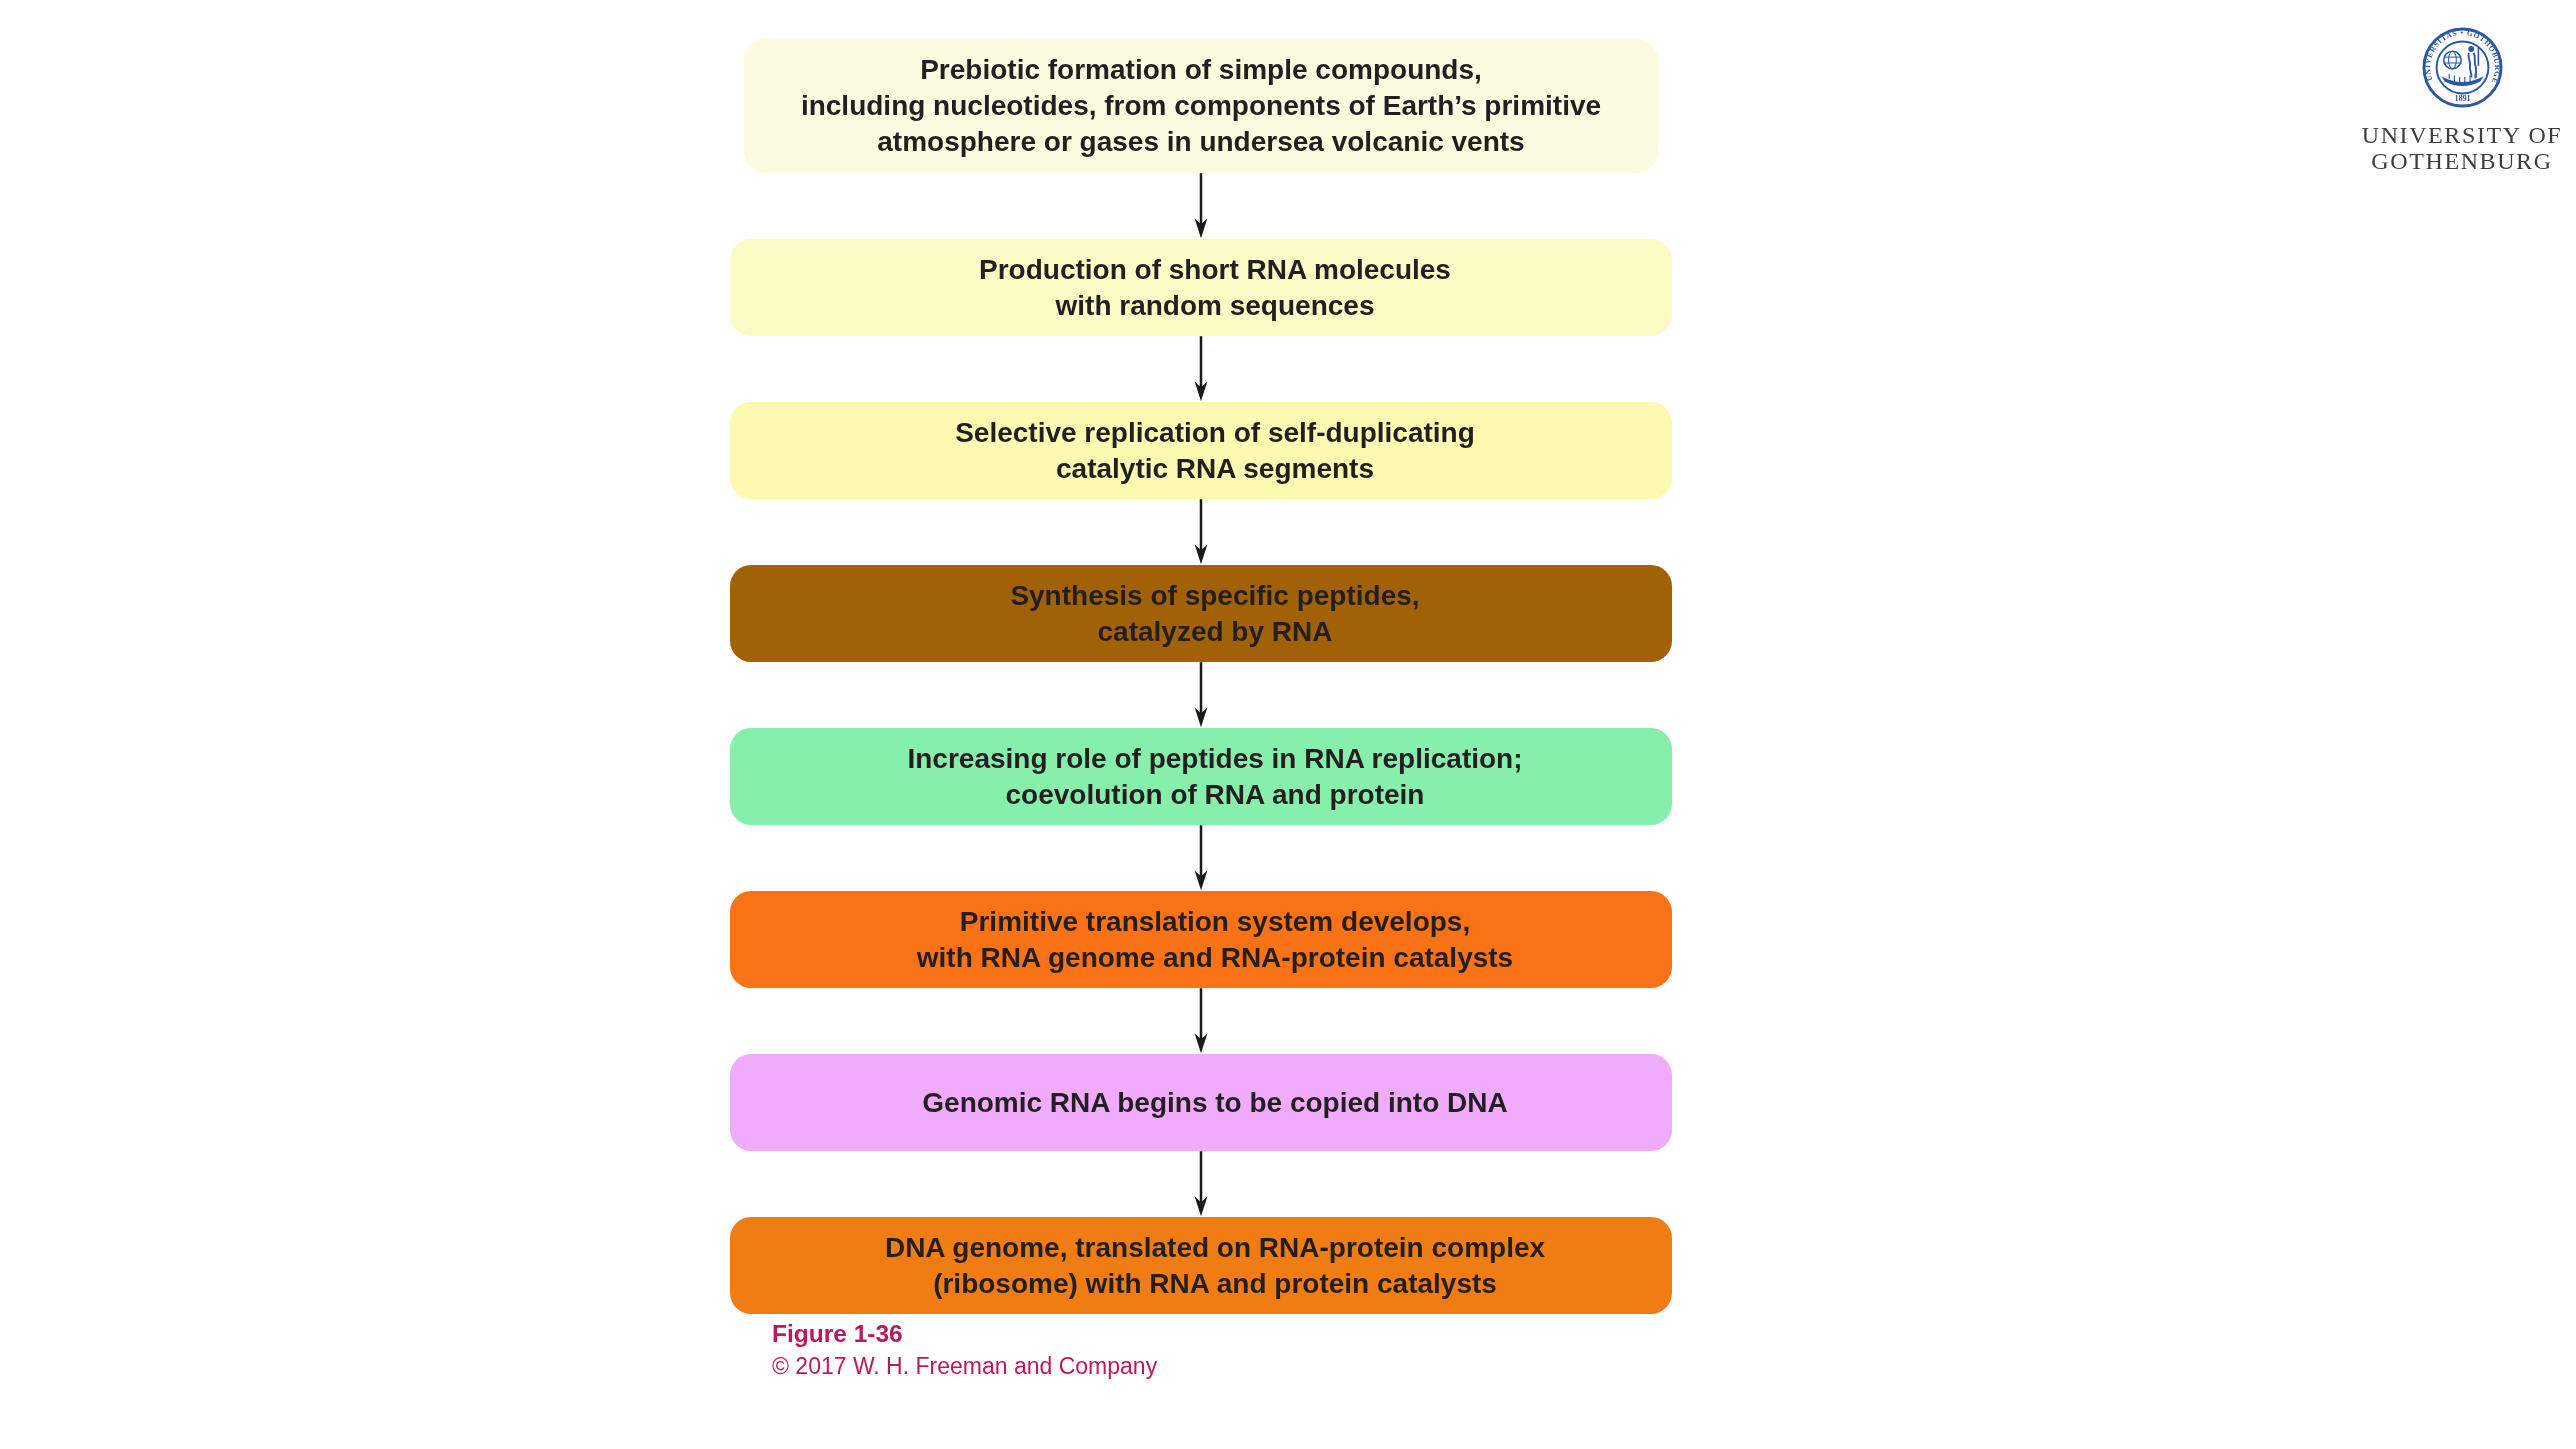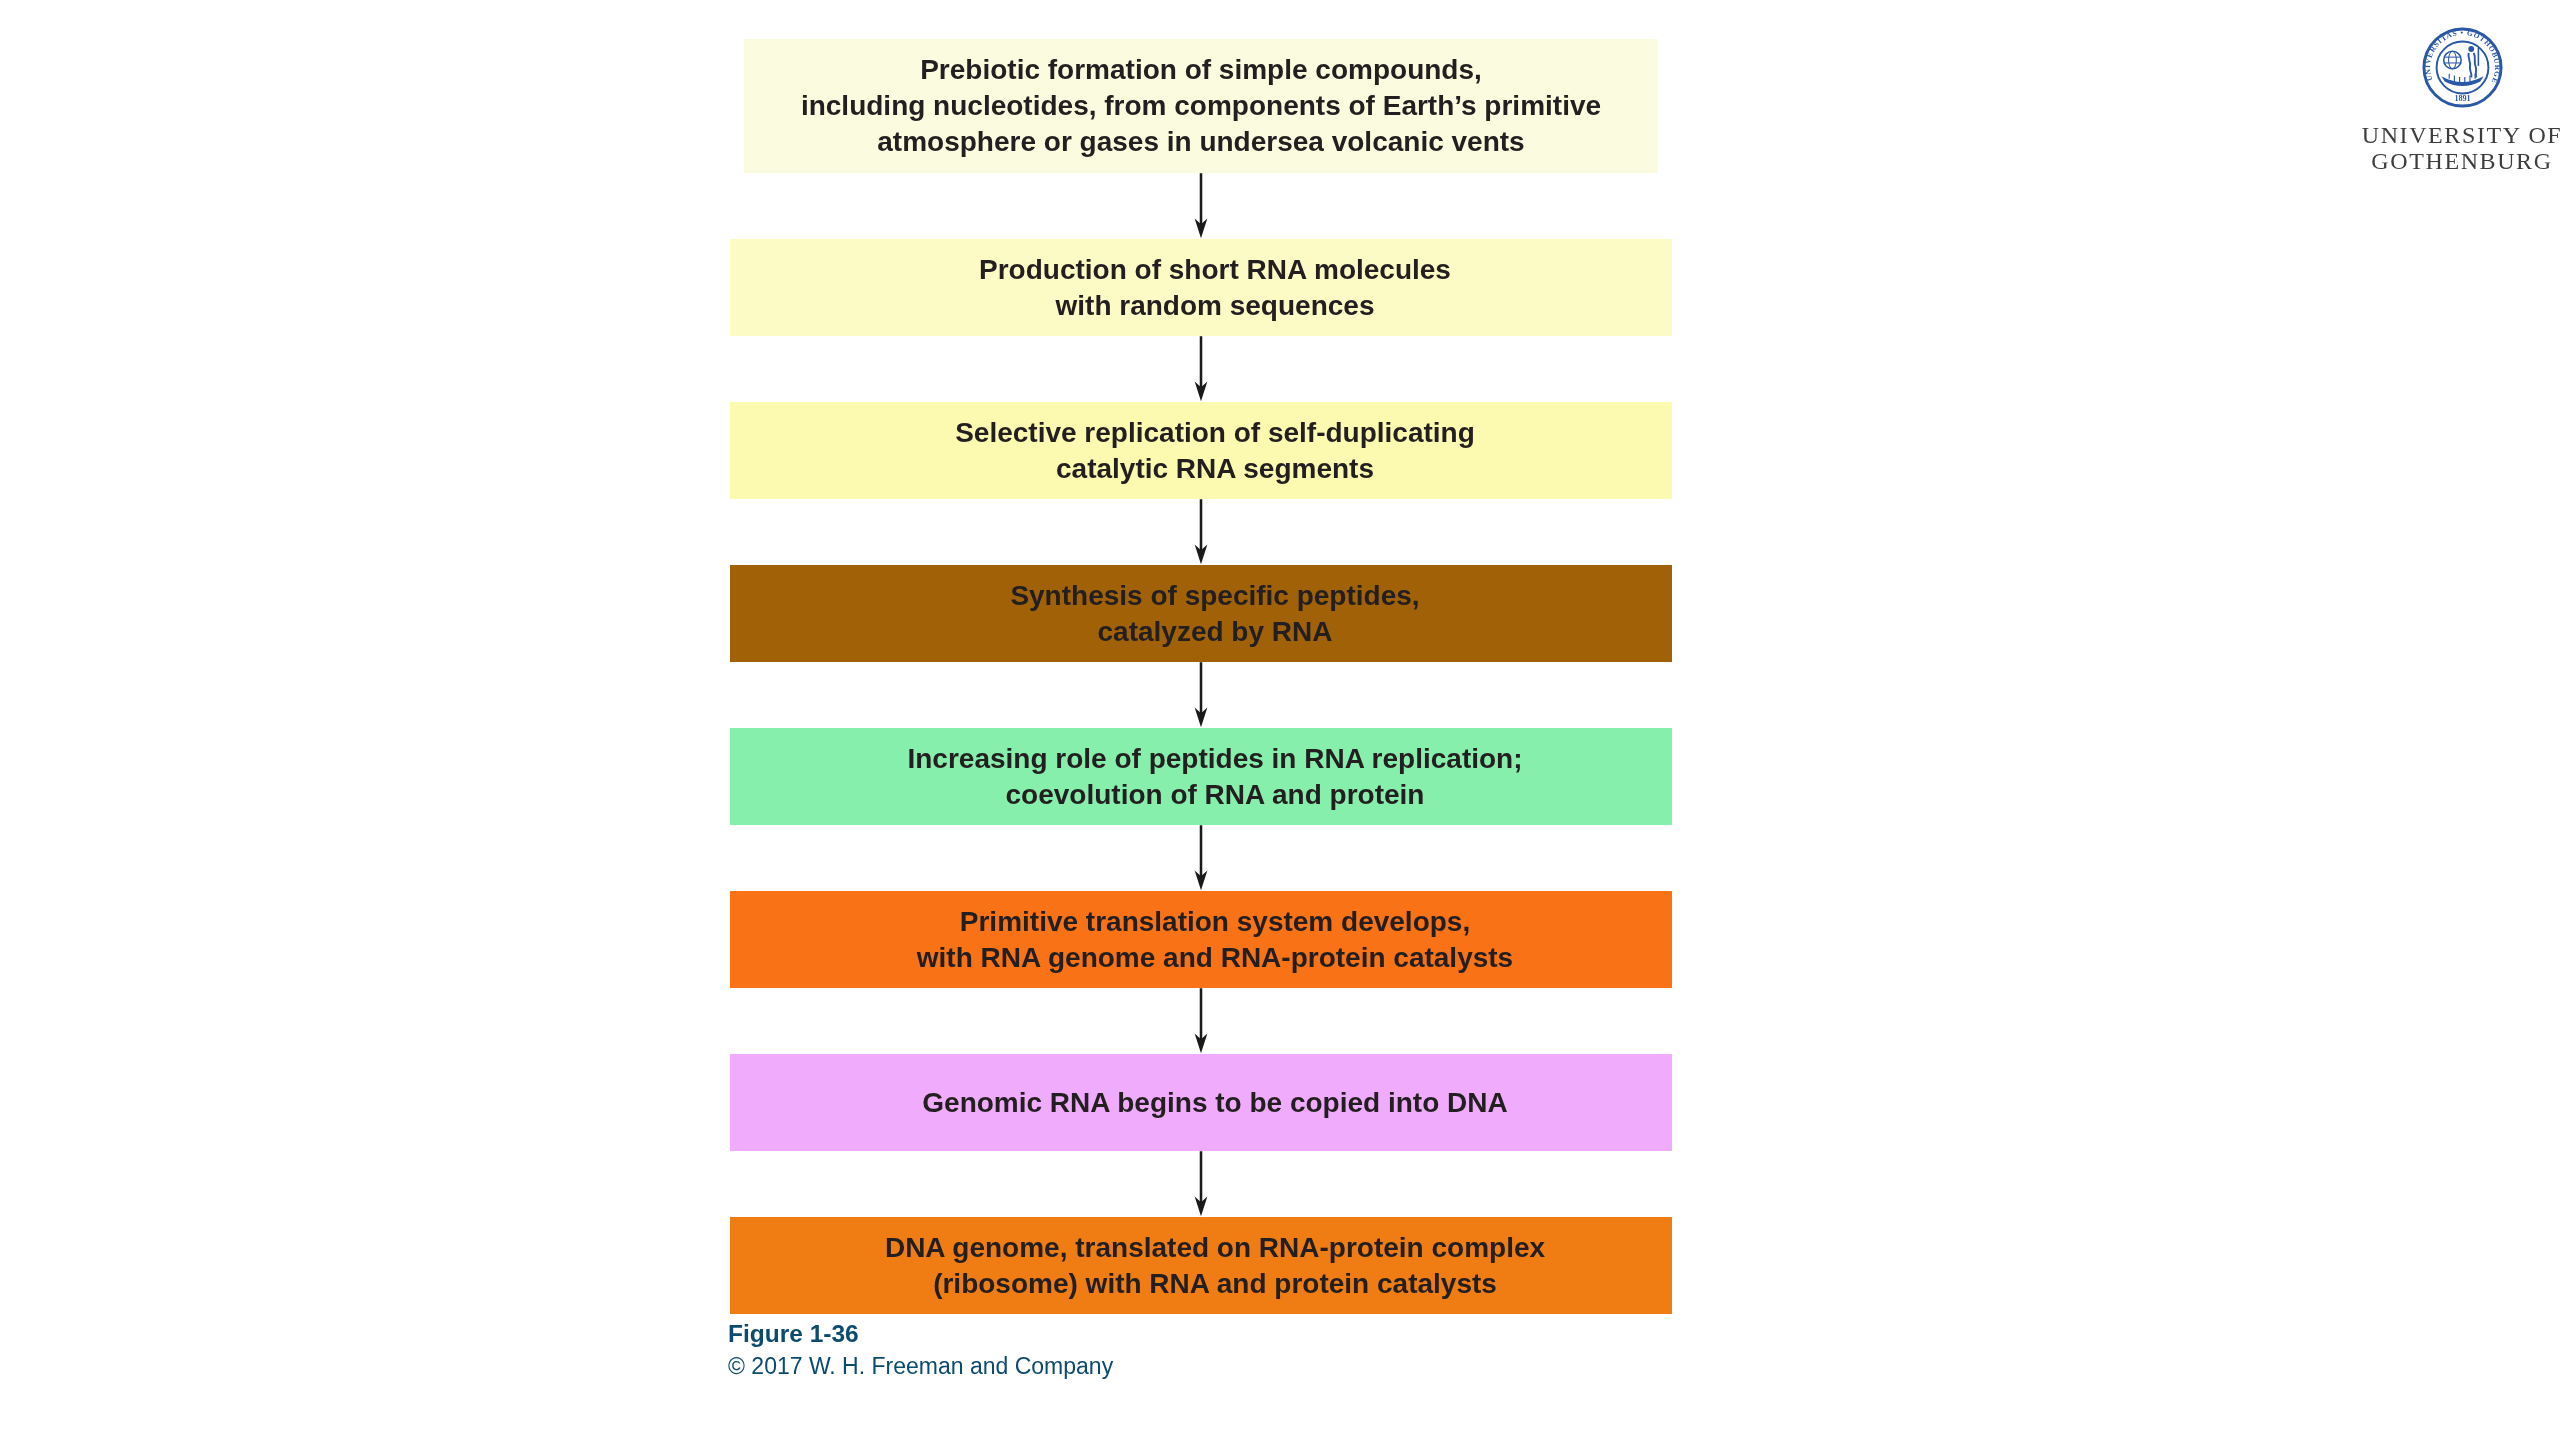--- a/index.html
+++ b/index.html
@@ -32,35 +32,36 @@
     width: 100%;
     display: flex;
     align-items: center;
     justify-content: center;
     text-align: center;
     white-space: pre-line;
     font-weight: bold;
     font-size: 28px;
     line-height: 36px;
     color: #231f20;
+    border-radius: 21px;
   }
   .step.h3 { height: 134px; }
   .step.h2 { height: 97px; padding-left: 28px; }
   .arrow {
     height: 66px;
     width: 28px;
     flex: none;
   }
   .arrow svg { display: block; }
   
   .caption {
     position: absolute;
-    left: 728px;
+    left: 772px;
     top: 1318px;
-    color: #0c4a6e;
+    color: #be185d;
     font-size: 23px;
     line-height: 32px;
   }
   .caption .fig-label {
     font-weight: bold;
     font-size: 24.5px;
   }
   .caption .book-title { font-style: italic; }
   
   .logo-seal {

